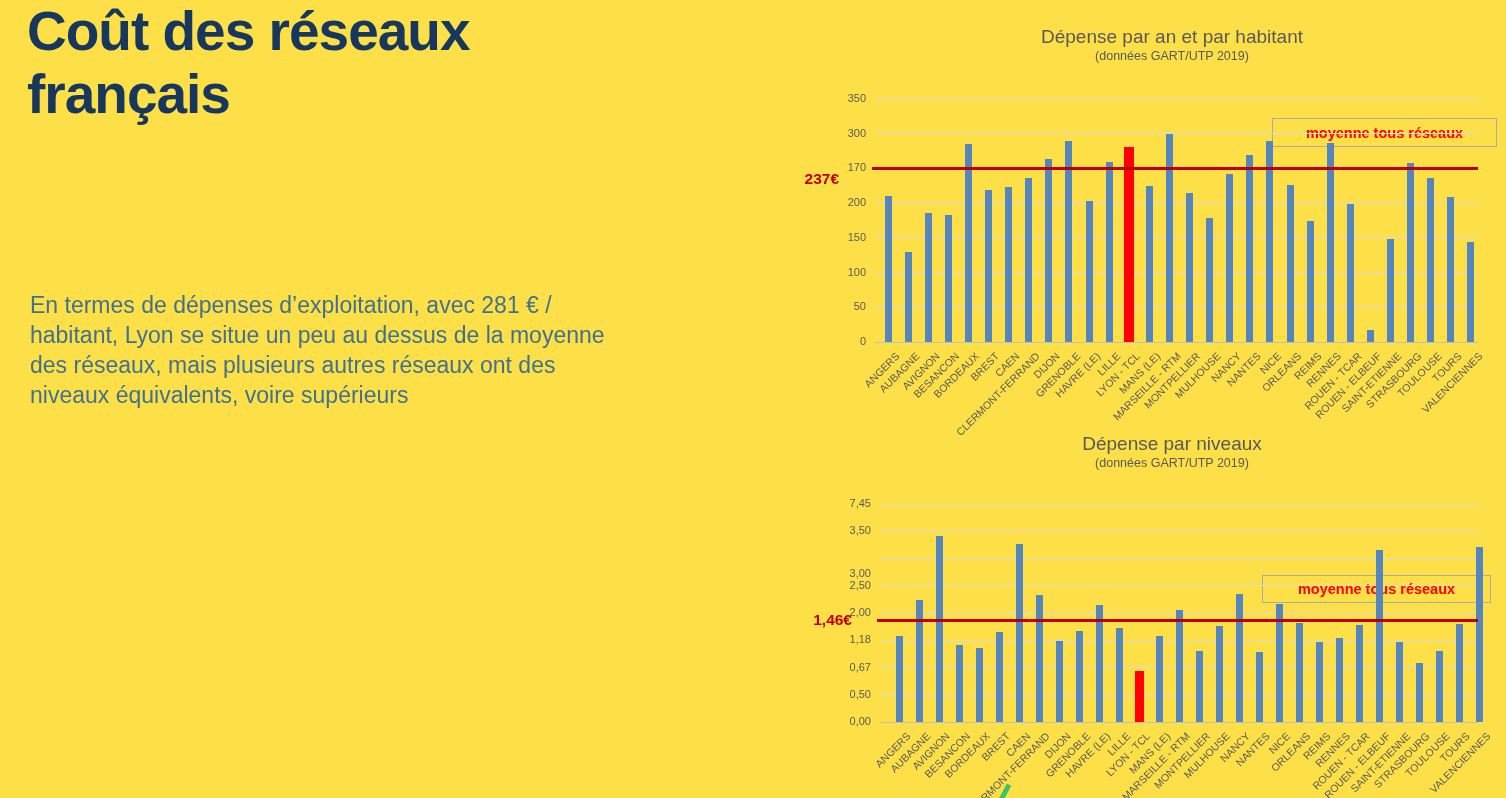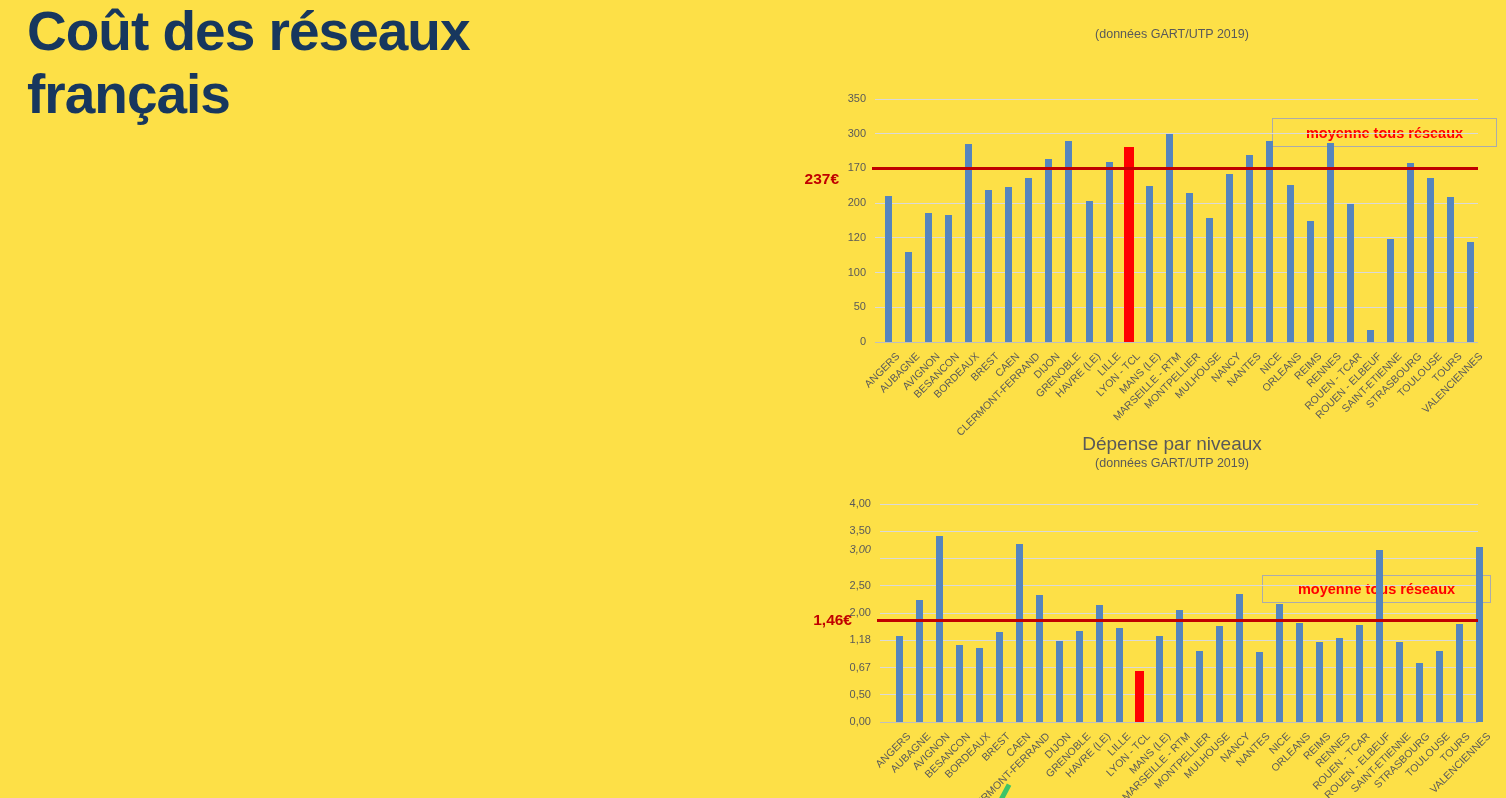--- a/index.html
+++ b/index.html
@@ -31,22 +31,24 @@
   .xlabel{position:absolute;white-space:nowrap;font-size:10.5px;color:#595959;
         transform:rotate(-45deg);transform-origin:100% 50%;z-index:3;}
   #green-mark{position:absolute;left:1000px;top:783px;width:5px;height:28px;
         background:#3EC468;transform:rotate(28deg);z-index:5;}
 </style>
 </head>
 <body>
 
 <div id="slide">
   <div id="slide-title">Coût des réseaux français</div>
+  <div id="para1" class="body-para">En termes de dépenses d’exploitation, avec 281 € / habitant, Lyon se situe un peu au dessus de la moyenne des réseaux, mais plusieurs autres réseaux ont des niveaux équivalents, voire supérieurs</div>
 
   <div id="chart1" class="chart">
+    <div class="chart-title">Dépense par an et par habitant</div>
     <div class="chart-subtitle">(données GART/UTP 2019)</div>
   <div class="plot" style="left: 87px; top: 73px; width: 603px; height: 243px;">
         <div class="axisline" style="top: 242.5px; width: 603px;"></div>
         <div class="gridline" style="top: 207.786px; width: 603px;"></div>
         <div class="gridline" style="top: 173.071px; width: 603px;"></div>
         <div class="gridline" style="top: 138.357px; width: 603px;"></div>
         <div class="gridline" style="top: 103.643px; width: 603px;"></div>
         <div class="gridline" style="top: 68.9286px; width: 603px;"></div>
         <div class="gridline" style="top: 34.2143px; width: 603px;"></div>
         <div class="gridline" style="top: -0.5px; width: 603px;"></div>
@@ -109,21 +111,21 @@
         <div class="xlabel" style="right: 38.3px; top: 249px;">TOULOUSE</div>
         <div class="bar" style="left: 572.3px; width: 7px; height: 145.1px; background: rgb(85, 133, 190);"></div>
         <div class="xlabel" style="right: 18.2px; top: 249px;">TOURS</div>
         <div class="bar" style="left: 592.4px; width: 7px; height: 100px; background: rgb(85, 133, 190);"></div>
         <div class="xlabel" style="right: -1.9px; top: 249px;">VALENCIENNES</div>
         <div class="avg-line" style="top: 67.9px; left: -3px; width: 606px; background: rgb(192, 0, 0);"></div>
       </div>
       <div class="ytick" style="left: 0px; width: 78px; top: 309px;">0</div>
       <div class="ytick" style="left: 0px; width: 78px; top: 274.286px;">50</div>
       <div class="ytick" style="left: 0px; width: 78px; top: 239.571px;">100</div>
-      <div class="ytick" style="left: 0px; width: 78px; top: 204.857px;">120</div>
+      <div class="ytick" style="left: 0px; width: 78px; top: 204.857px;">150</div>
       <div class="ytick" style="left: 0px; width: 78px; top: 170.143px;">200</div>
       <div class="ytick" style="left: 0px; width: 78px; top: 135.429px;">170</div>
       <div class="ytick" style="left: 0px; width: 78px; top: 100.714px;">300</div>
       <div class="ytick" style="left: 0px; width: 78px; top: 66px;">350</div>
       <div class="avg-label" style="left: -27px; width: 78px; top: 144px; color: rgb(192, 0, 0);">237€</div>
     </div>
 
   <div id="chart2" class="chart">
     <div class="chart-title">Dépense par niveaux</div>
     <div class="chart-subtitle">(données GART/UTP 2019)</div>
@@ -199,20 +201,20 @@
         <div class="bar" style="left: 595.5px; width: 7px; height: 175.5px; background: rgb(85, 133, 190);"></div>
         <div class="xlabel" style="right: -10px; top: 224px;">VALENCIENNES</div>
         <div class="avg-line" style="top: 114.6px; left: -3px; width: 601px; background: rgb(192, 0, 0);"></div>
       </div>
       <div class="ytick" style="left: 0px; width: 83px; top: 282px;">0,00</div>
       <div class="ytick" style="left: 0px; width: 83px; top: 254.75px;">0,50</div>
       <div class="ytick" style="left: 0px; width: 83px; top: 227.5px;">0,67</div>
       <div class="ytick" style="left: 0px; width: 83px; top: 200.25px;">1,18</div>
       <div class="ytick" style="left: 0px; width: 83px; top: 173px;">2,00</div>
       <div class="ytick" style="left: 0px; width: 83px; top: 145.75px;">2,50</div>
-      <div class="ytick" style="left: 0px; width: 83px; top: 110px; font-style: italic;">3,00</div>
+      <div class="ytick" style="left: 0px; width: 83px; top: 134px;">3,00</div>
       <div class="ytick" style="left: 0px; width: 83px; top: 91.25px;">3,50</div>
-      <div class="ytick" style="left: 0px; width: 83px; top: 64px;">4,00</div>
+      <div class="ytick" style="left: 0px; width: 83px; top: 64px;">7,45</div>
       <div class="avg-label" style="left: -14px; width: 78px; top: 178.1px; color: rgb(192, 0, 0);">1,46€</div>
     </div>
 
   <div id="green-mark"></div>
 </div>
 
 </body></html>

